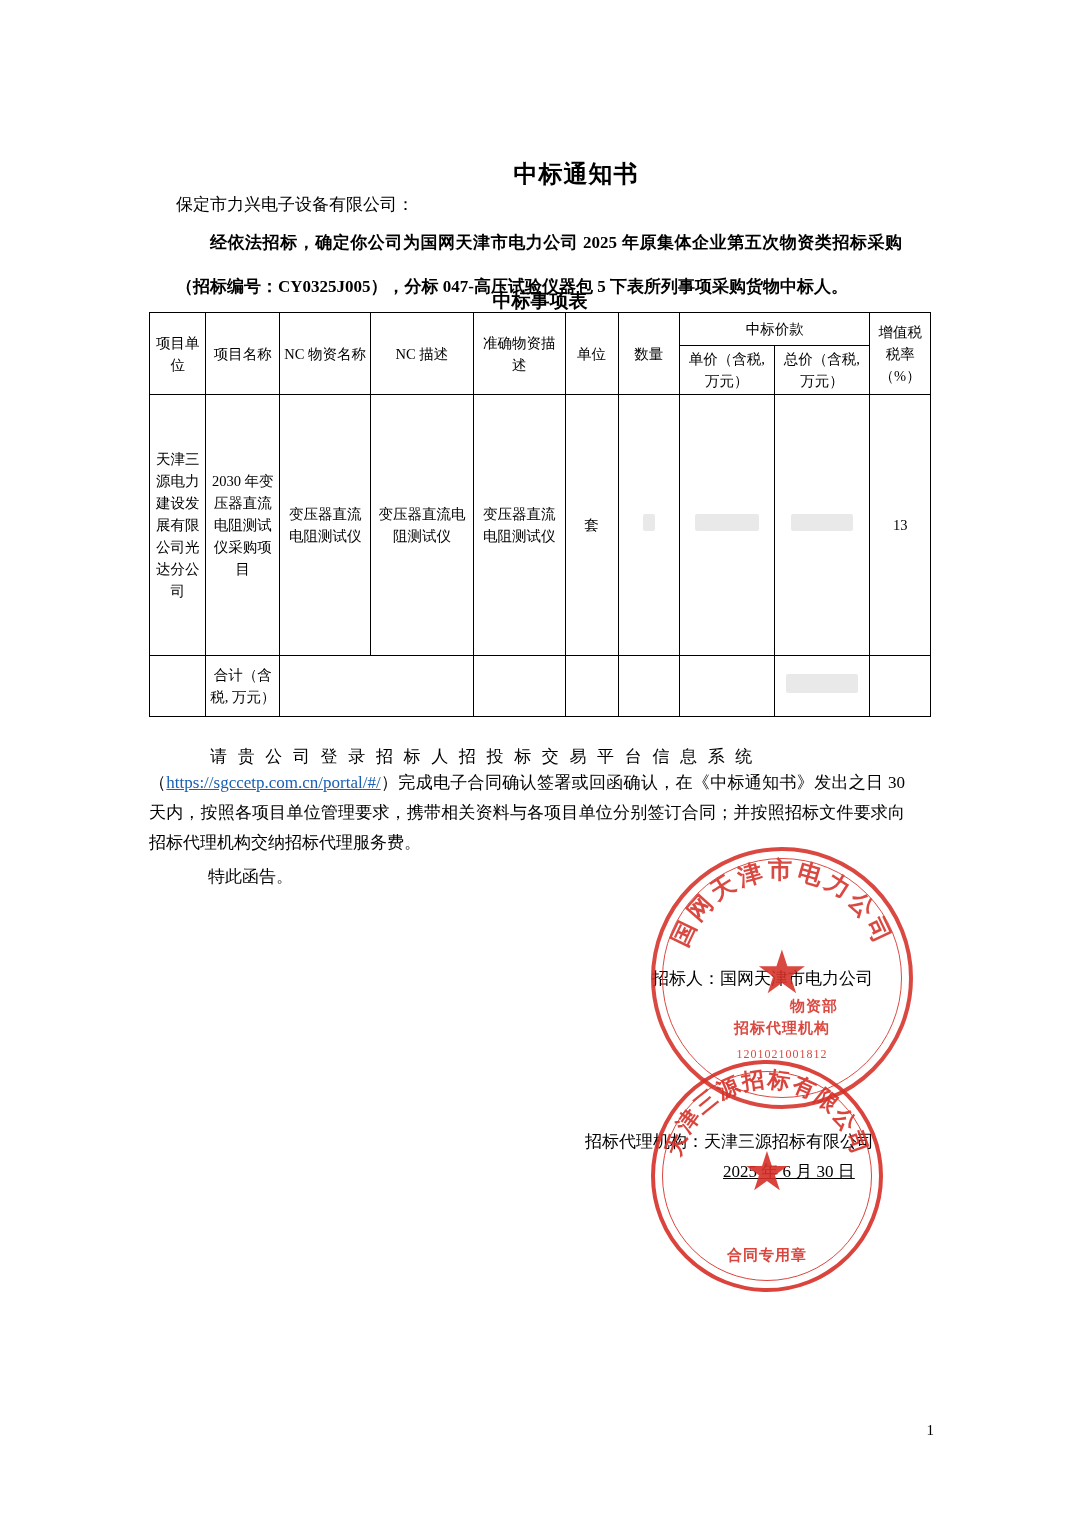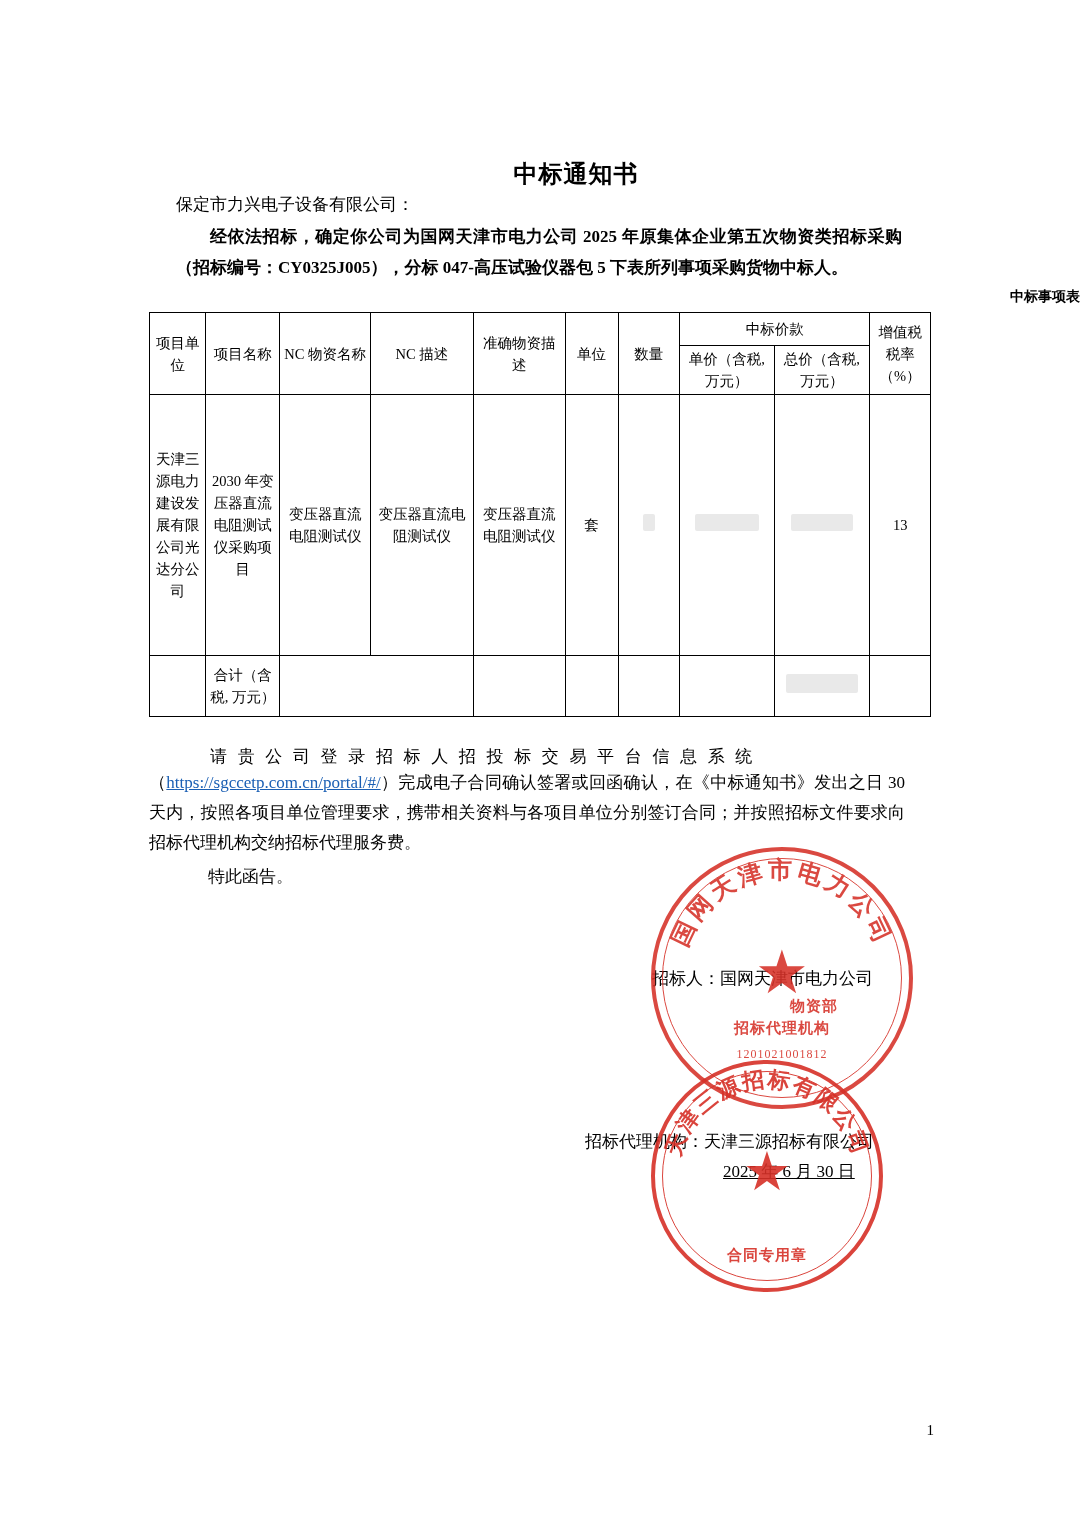--- a/index.html
+++ b/index.html
@@ -36,31 +36,31 @@
     position: absolute;
     left: 176px; top: 190px;
     font-size: 17px;
     line-height: 30px;
   }
   .intro {
     position: absolute;
     left: 176px; top: 221px;
     width: 726px;
     font-size: 17px;
-    line-height: 31px;
+    line-height: 44px;
     text-align: justify;
     text-indent: 34px;
     font-weight: bold;
   }
   .table-caption {
     position: absolute;
     left: 0; top: 288px;
     width: 1080px;
-    text-align: right;
-    font-size: 14px;
+    text-align: center;
+    font-size: 19px;
     font-weight: bold;
   }
   table.award {
     position: absolute;
     left: 149px; top: 312px;
     border-collapse: collapse;
     width: 782px;
     font-size: 14.5px;
     line-height: 22px;
   }

